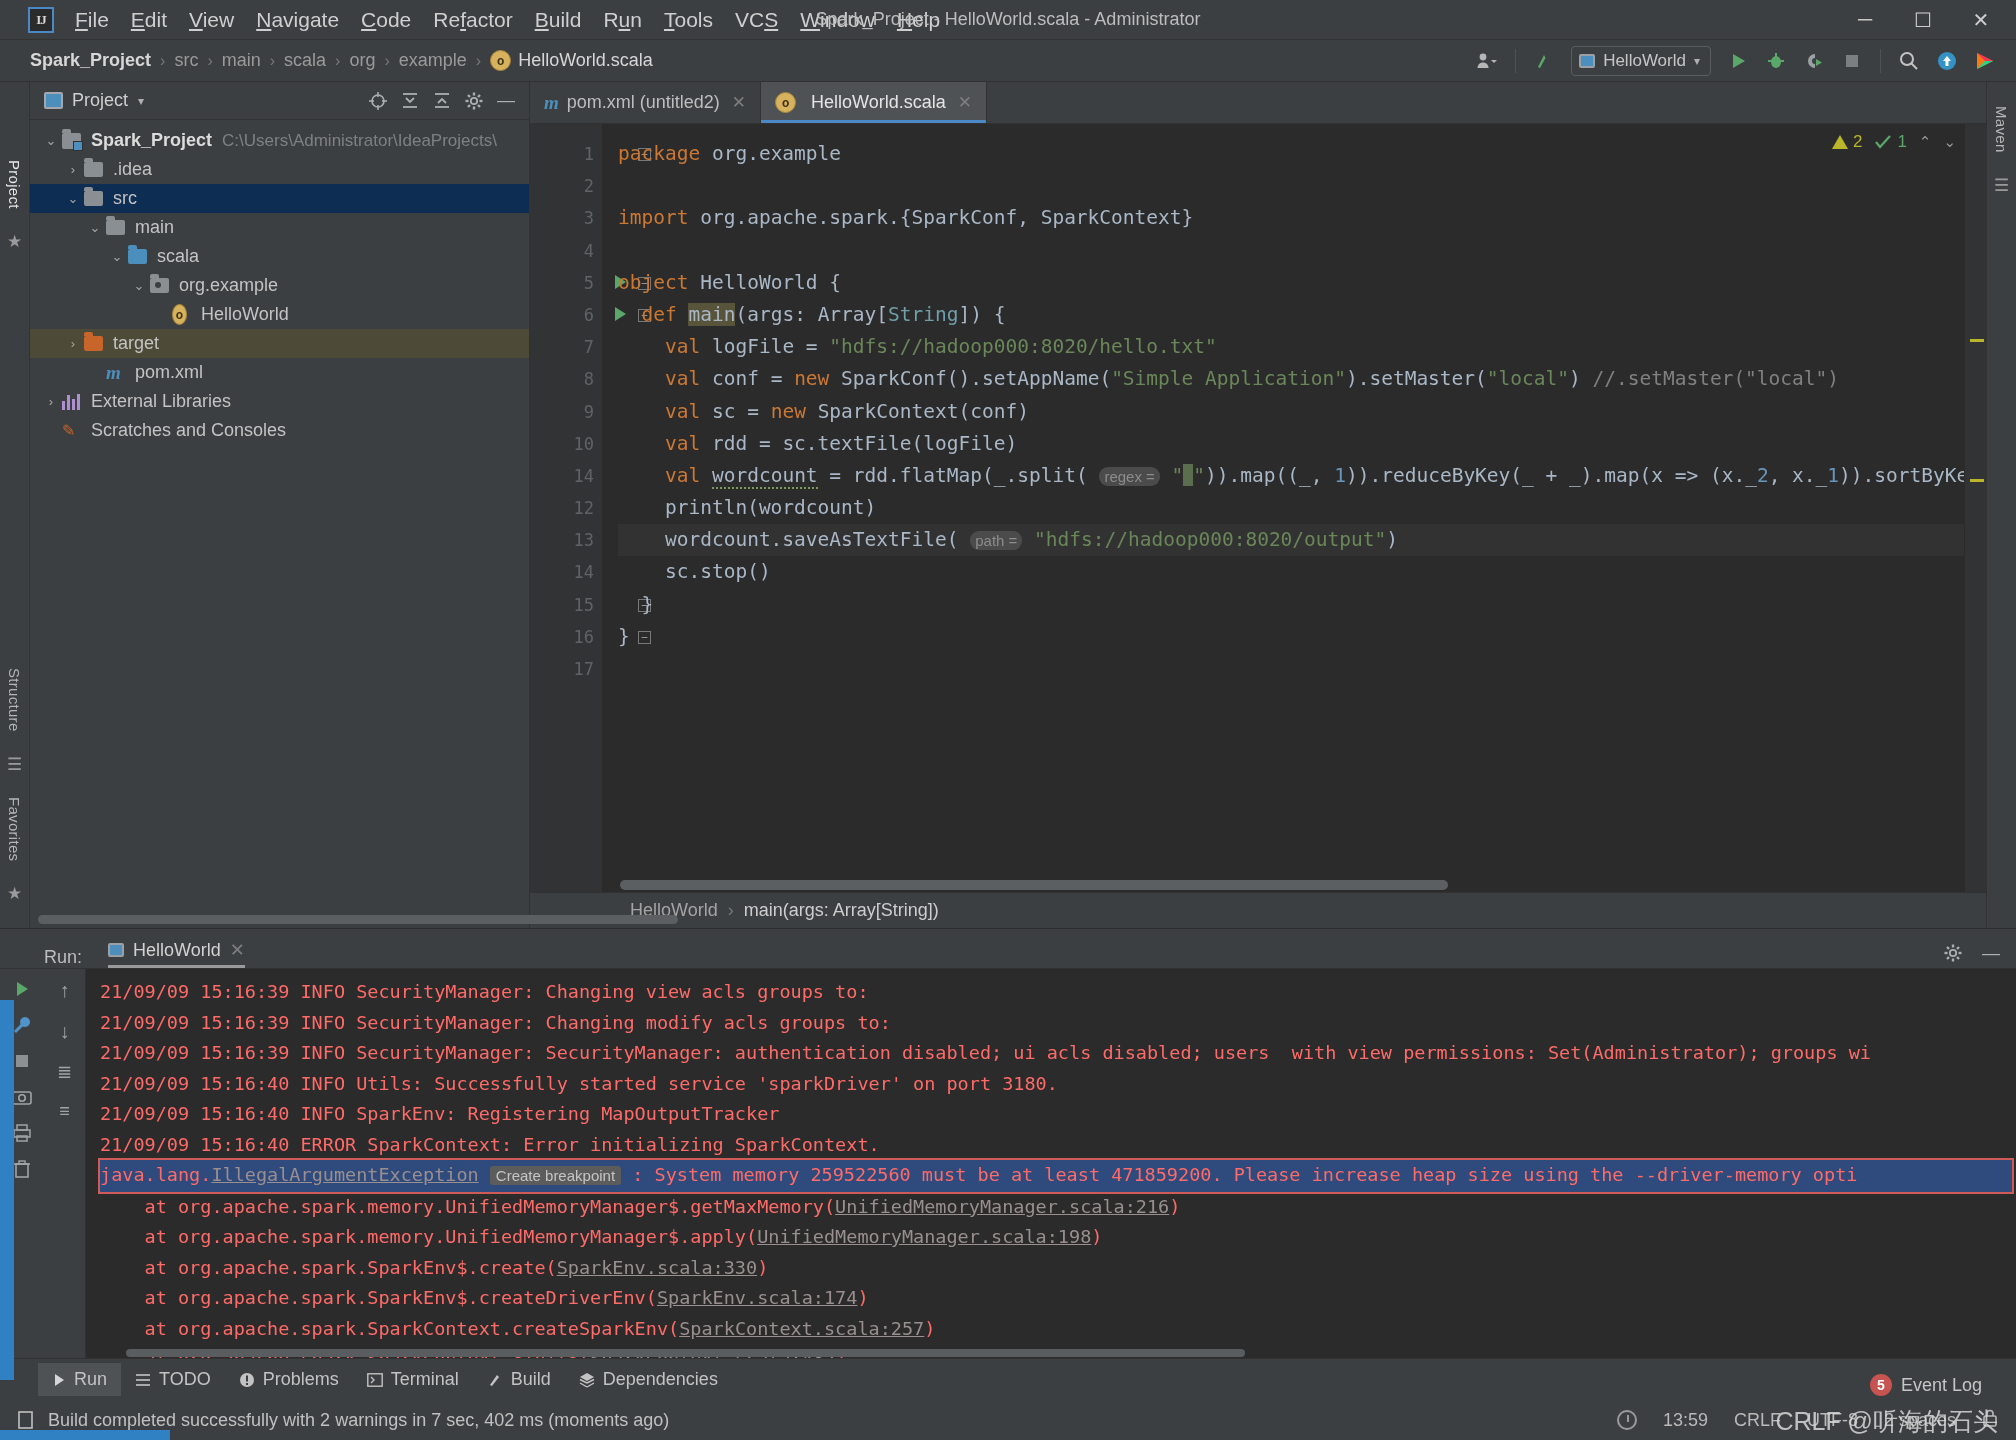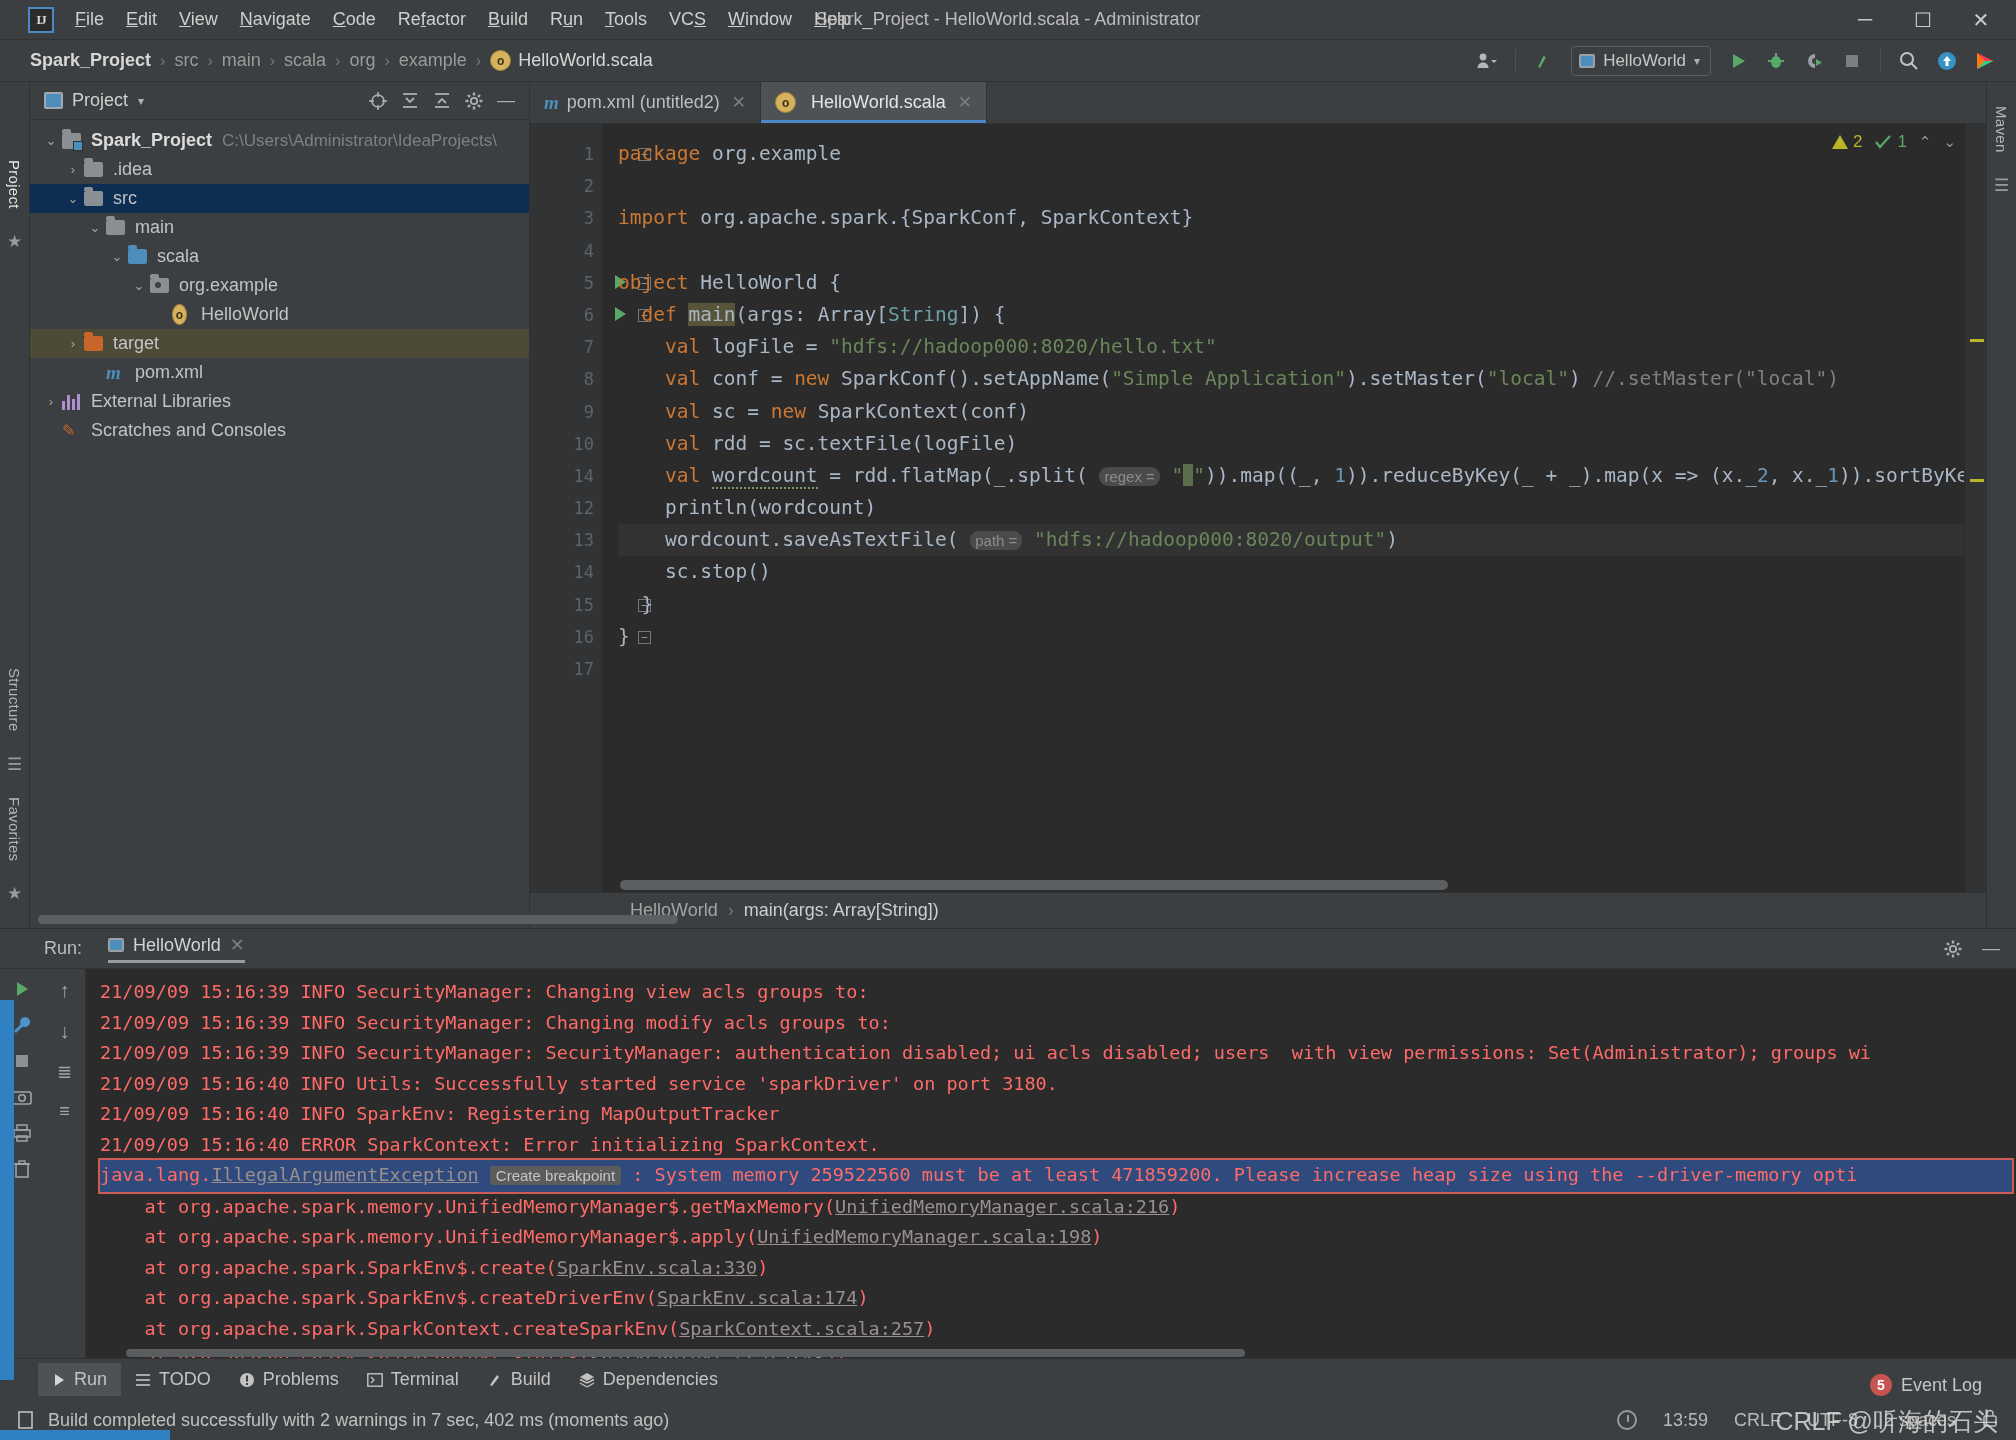--- a/index.html
+++ b/index.html
@@ -30,21 +30,21 @@
   .ij-logo {
     width: 26px; height: 26px; margin: 0 10px 0 22px;
     border: 2px solid #4a88c7;
     background: #2b2b2b;
     color: #d7d7d7; font-size: 13px; font-weight: bold;
     display: flex; align-items: center; justify-content: center;
     font-family: "Liberation Serif", serif;
     letter-spacing: -1px;
   }
   .menu-item {
-    padding: 4px 11px; font-size: 18px; color: #cfcfcf;
+    padding: 4px 11px; font-size: 21px; color: #cfcfcf;
     cursor: default; white-space: nowrap;
   }
   .menu-item u { text-decoration: underline; }
   .wintitle {
     position: absolute; left: 0; right: 0; text-align: center;
     font-size: 18px; color: #bdbdbd; pointer-events: none;
   }
   .wincontrols {
     margin-left: auto; display: flex; align-items: center; gap: 0;
     padding-right: 6px; z-index: 3;
@@ -293,21 +293,21 @@
   }
   .bcrumbbar .sep { margin: 0 10px; color: #777; }
   .bcrumbbar .cur { color: #cdcdcd; }
 
   
   .runwin {
     height: 430px; min-height: 430px; background: #3c3f41;
     display: flex; flex-direction: column; border-top: 1px solid #2e2e2e;
   }
   .runhdr {
-    height: 40px; min-height: 40px; display: flex; align-items: center;
+    height: 40px; min-height: 40px; display: flex; align-items: flex-end;
     padding: 0 10px 0 44px; border-bottom: 1px solid #323232;
   }
   .runhdr .lbl { font-size: 18px; color: #bdbdbd; margin-right: 26px; }
   .runtab {
     display: flex; align-items: center; gap: 9px;
     font-size: 18px; color: #d2d2d2; padding-bottom: 4px;
     border-bottom: 3px solid #9a9a9a;
   }
   .runhdr .right { margin-left: auto; display: flex; gap: 8px; }
   .runhdr .right div {

